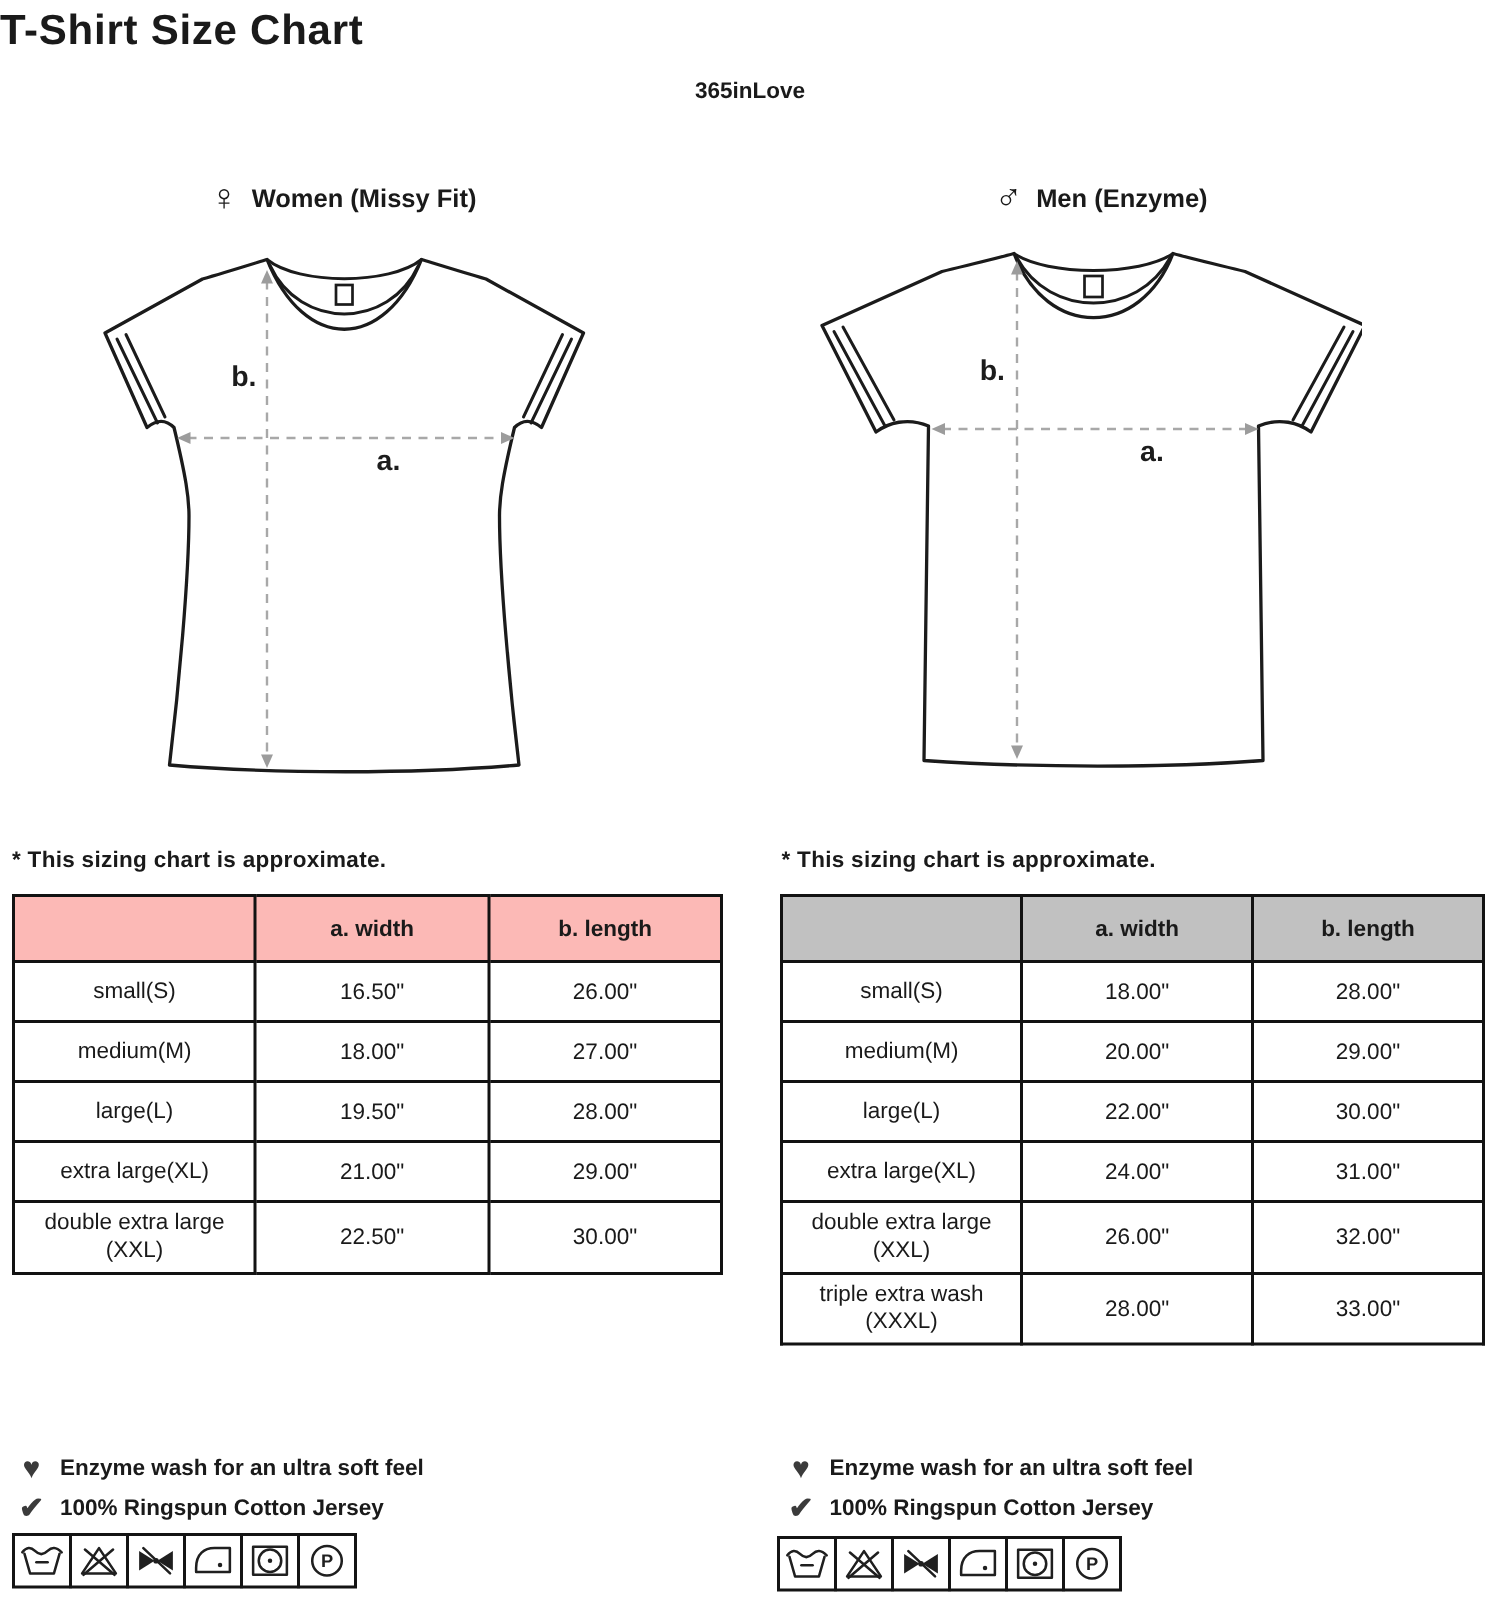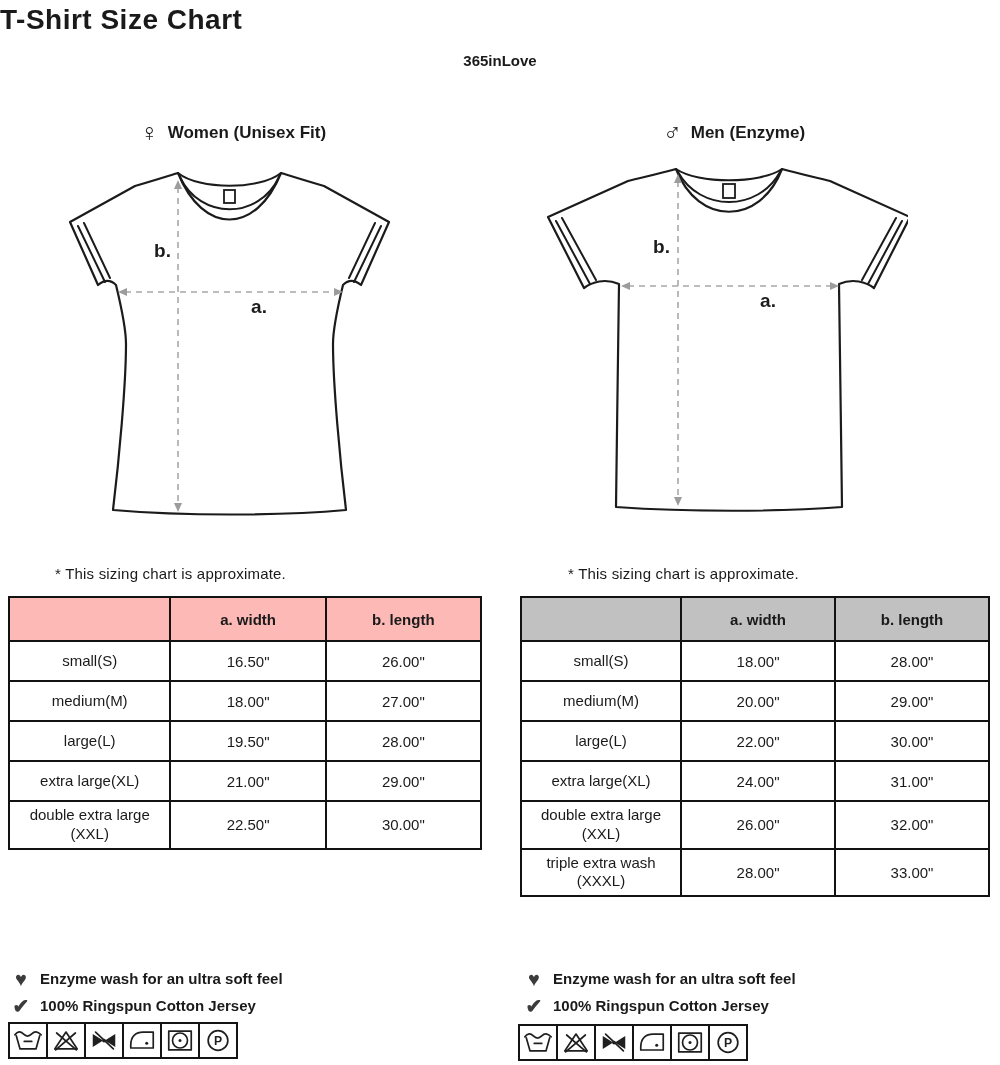--- a/index.html
+++ b/index.html
@@ -16,21 +16,21 @@
   .heading-men{left:663px;}
   svg.shirt{position:absolute;}
   .shirt-women{left:63px;top:160px;}
   .shirt-men{left:528px;top:156px;}
   .outline{fill:#fff;stroke:#1b1b1b;stroke-width:2.2;stroke-linejoin:round;stroke-linecap:round;}
   .sline{fill:none;stroke:#1b1b1b;stroke-width:2;stroke-linecap:round;}
   .tag{fill:#fff;stroke:#1b1b1b;stroke-width:1.8;}
   .dash{stroke:#a8a8a8;stroke-width:1.6;stroke-dasharray:6 5;fill:none;}
   .ah{fill:#9c9c9c;stroke:none;}
   .mlabel{font-family:"Liberation Sans",sans-serif;font-size:19px;font-weight:600;fill:#1c1c1c;}
-  .note{position:absolute;top:565px;font-size:15px;font-weight:400;letter-spacing:.2px;margin-left:47px;}
+  .note{position:absolute;top:565px;font-size:15px;font-weight:700;letter-spacing:.2px;}
   .note-women{left:8px;}
   .note-men{left:521px;}
   table.size-table{position:absolute;top:596px;border-collapse:collapse;table-layout:fixed;
                    background:#fff;}
   .table-women{left:8px;width:474px;}
   .table-men{left:520px;width:470px;}
   .size-table th,.size-table td{border:2px solid #121212;text-align:center;vertical-align:middle;
                                 padding:4px 4px;font-size:15px;}
   .size-table th{height:34px;font-weight:600;margin-left:38px;}
   .size-table td{height:30px;font-weight:400;margin-left:44px;}
@@ -53,21 +53,21 @@
 </head>
 <body>
 
 <div class="page">
 
   <div class="title">T-Shirt Size Chart</div>
   <div class="subtitle">365inLove</div>
 
   <div class="panel-heading heading-women">
     <span class="gsym">♀</span>
-    <span>Women (Unisex Fit)</span>
+    <span>Women (Missy Fit)</span>
   </div>
 
   <svg class="shirt shirt-women" width="340" height="360" viewBox="0 0 340 360">
     <path class="outline" d="
       M 115,13
       C 102,17 86,22 72,26
       L 7,62
       L 35,125
       C 41,120 47,119 53,125
       C 61,158 63,172 63,184

